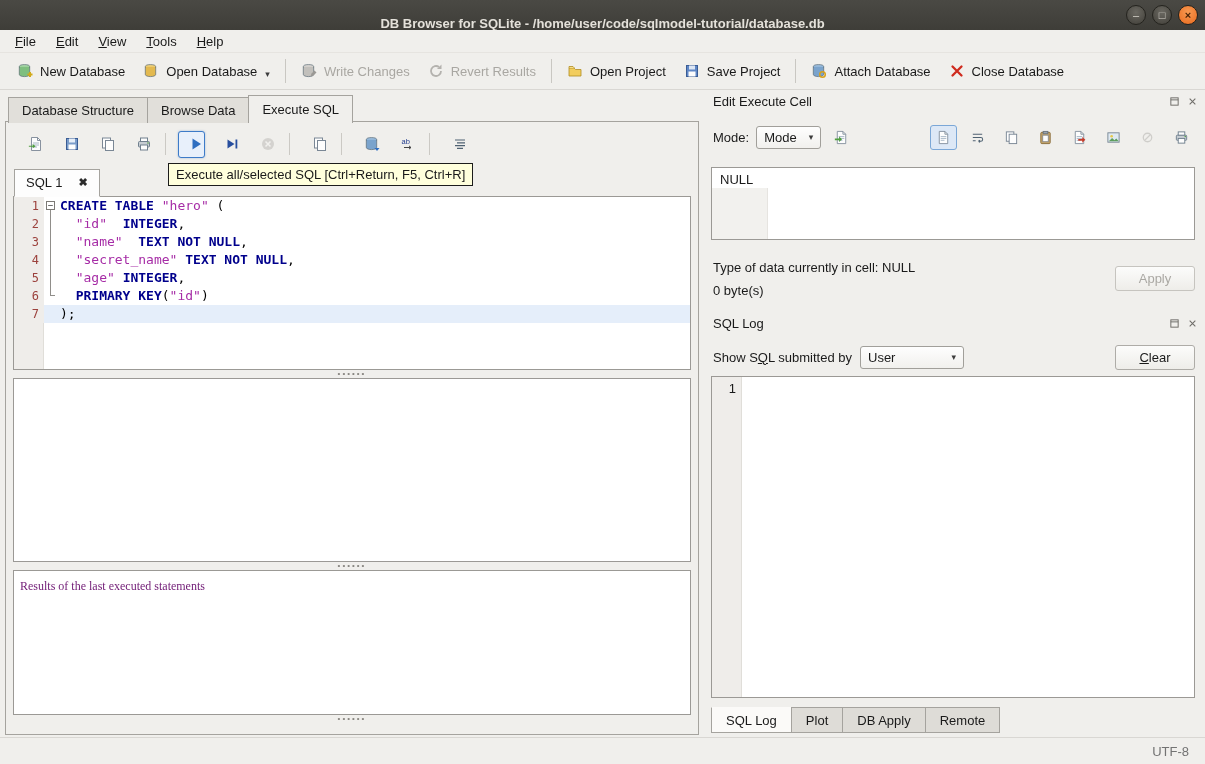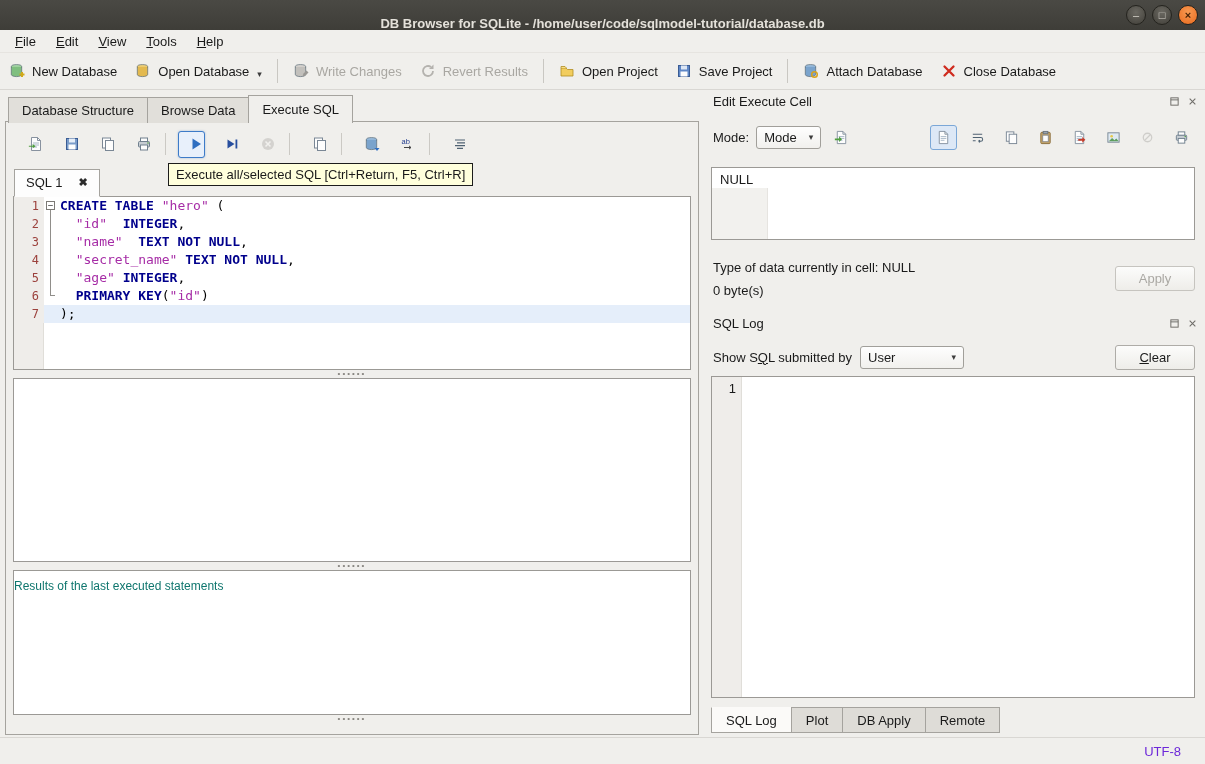--- a/index.html
+++ b/index.html
@@ -11,21 +11,21 @@
 .title-text{flex:1;text-align:center;color:#e4e1da;font-weight:bold;font-size:13px}
 .win-controls{position:absolute;right:7px;top:5px;display:flex;gap:6px}
 .win-btn{width:20px;height:20px;border-radius:50%;background:radial-gradient(circle at 50% 35%,#6b6962,#403e38);border:1px solid #24231e;color:#d6d3cb;font-size:11px;line-height:18px;text-align:center;cursor:default}
 .win-btn.close{background:radial-gradient(circle at 50% 35%,#f89a52,#e86a1e);color:#4a2408;font-weight:bold}
 
 
 .menubar{position:absolute;top:30px;left:0;right:0;height:22px;background:#f0efec;display:flex;align-items:center;padding-left:5px}
 .menu-item{padding:2px 10px}
 
 
-.toolbar{position:absolute;top:52px;left:0;right:0;height:38px;background:#f0efec;border-top:1px solid #e6e4e0;border-bottom:1px solid #d9d7d3;display:flex;align-items:center;padding:0 0}
+.toolbar{position:absolute;top:52px;left:0;right:0;height:38px;background:#f0efec;border-top:1px solid #e6e4e0;border-bottom:1px solid #d9d7d3;display:flex;align-items:center;padding:0 8px}
 .tool-btn{display:flex;align-items:center;gap:7px;padding:5px 9px;border-radius:3px;white-space:nowrap}
 .tool-btn.disabled{color:#a9a7a2}
 .tb-sep{width:1px;height:24px;background:#c9c7c2;margin:0 6px}
 .caret{font-size:9px;color:#3c3c3c;margin-left:1px;align-self:flex-end}
 .icn{width:16px;height:16px;display:inline-block;flex:none}
 
 
 .main-tabs{position:absolute;top:95px;left:8px;display:flex;align-items:flex-end;z-index:3}
 .mtab{padding:5px 13px 6px;border:1px solid #a5a39e;border-bottom:none;background:#e1dfda;margin-right:-1px;height:26px}
 .mtab.active{background:#f0efec;height:28px;padding-top:6px;z-index:4}
@@ -54,21 +54,21 @@
 .fold-box{position:absolute;left:2px;top:4px;width:9px;height:9px;border:1px solid #7c7a76;background:#fff;font-size:9px;line-height:7px;text-align:center;color:#3c3c3c}
 .ed-code{flex:1;white-space:pre;padding-left:2px}
 .tk-kw{color:#00008c;font-weight:bold}
 .tk-id{color:#a62ca6}
 .tk-pl{color:#000}
 
 
 .hsplit{height:8px;display:flex;align-items:center;justify-content:center;color:#87857f;font-size:8px;letter-spacing:2px;line-height:8px}
 .pane{margin:0 7px;border:1px solid #9b9995;background:#fff}
 .grid-pane{height:184px}
-.results-pane{height:145px;font-family:Liberation Sans, sans-serif;font-size:12px;color:#0f766e;padding:8px 0}
+.results-pane{height:145px;font-family:Liberation Serif, serif;font-size:12px;color:#701a75;padding:8px 6px}
 
 
 .tooltip{position:absolute;left:168px;top:163px;background:#ffffdc;border:1px solid #1c1c1c;padding:3px 7px;font-size:13px;z-index:20;white-space:nowrap}
 
 
 .right-panel{position:absolute;left:705px;top:90px;right:0;bottom:27px;background:#f0efec}
 .rp-h{position:absolute;left:8px}
 .dock-icons{position:absolute;right:6px;display:flex;gap:5px}
 .dock-icon{width:13px;height:13px}
 .mode-row{position:absolute;left:8px;top:33px;right:10px;height:28px;display:flex;align-items:center;gap:7px}
@@ -90,21 +90,21 @@
 .spacer{flex:1}
 .log-area{position:absolute;left:6px;top:286px;right:10px;height:322px;border:1px solid #9b9995;background:#fff}
 .log-gutter{position:absolute;left:0;top:0;bottom:0;width:30px;background:#efedea;border-right:1px solid #e0ded9}
 .log-num{position:absolute;left:0;top:4px;width:24px;text-align:right}
 .bottom-tabs{position:absolute;left:6px;top:617px;display:flex}
 .btab{padding:5px 14px 6px;border:1px solid #a5a39e;background:#dedcd7;margin-right:-1px;height:26px}
 .btab.active{background:#fbfaf8;border-top-color:#fbfaf8}
 
 
 .statusbar{position:absolute;left:0;right:0;bottom:0;height:27px;background:#f0efec;border-top:1px solid #d9d7d3}
-.status-enc{position:absolute;right:24px;top:6px;color:#6d28d9}
+.status-enc{position:absolute;right:16px;top:6px;color:#737373}
 u{text-decoration:underline}
 </style>
 </head>
 <body>
 
 <div class="titlebar">
   <div class="title-text">DB Browser for SQLite - /home/user/code/sqlmodel-tutorial/database.db</div>
   <div class="win-controls" id="win-controls">
       <div class="win-btn">–</div>
       <div class="win-btn">□</div>

